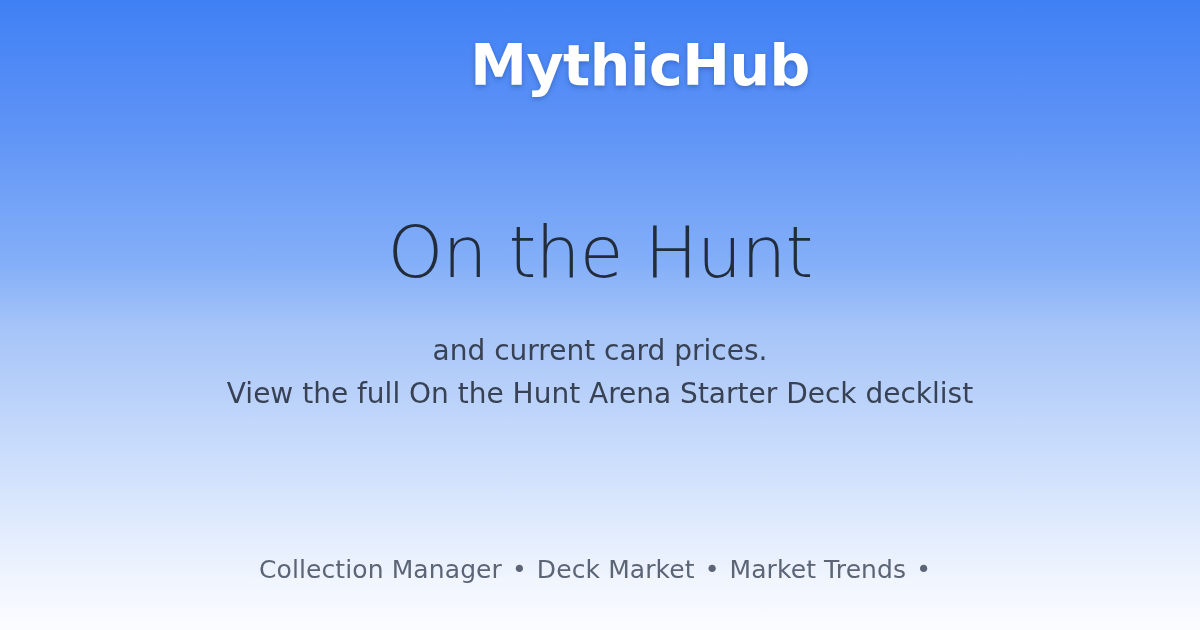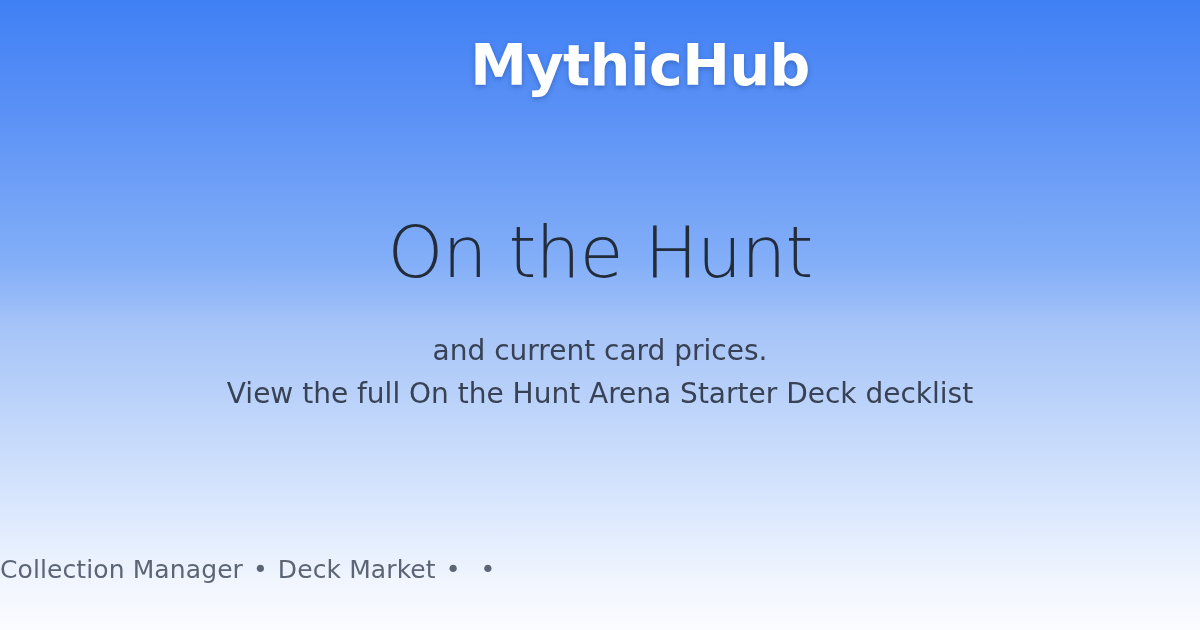--- a/index.html
+++ b/index.html
@@ -101,20 +101,21 @@
 
   
   .footer-wrap {
     position: absolute;
     left: 0;
     bottom: 0;
     width: 1200px;
     height: 120px;
     display: flex;
     align-items: center;
+    justify-content: center;
   }
 
   .footer-features {
     font-family: "DejaVu Sans", sans-serif;
     font-size: 25px;
     font-weight: 400;
     color: #5c6575;
     letter-spacing: 0.1px;
     line-height: 1.2;
     white-space: nowrap;
@@ -149,17 +150,18 @@
       <span class="sub-line">View the full On the Hunt Arena Starter Deck decklist</span>
     </p>
   </div>
 
   <div class="footer-wrap">
     <div class="footer-features">
       <span class="feature-item">Collection Manager</span>
       <span class="feature-sep">•</span>
       <span class="feature-item">Deck Market</span>
       <span class="feature-sep">•</span>
+      <span class="feature-item">Market Trends</span>
       <span class="feature-sep">•</span>
     </div>
   </div>
 
 </div>
 
 </body></html>

